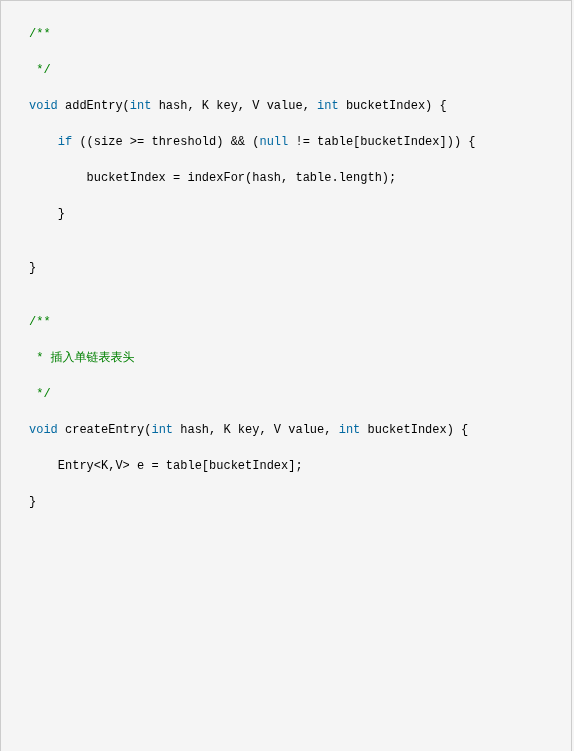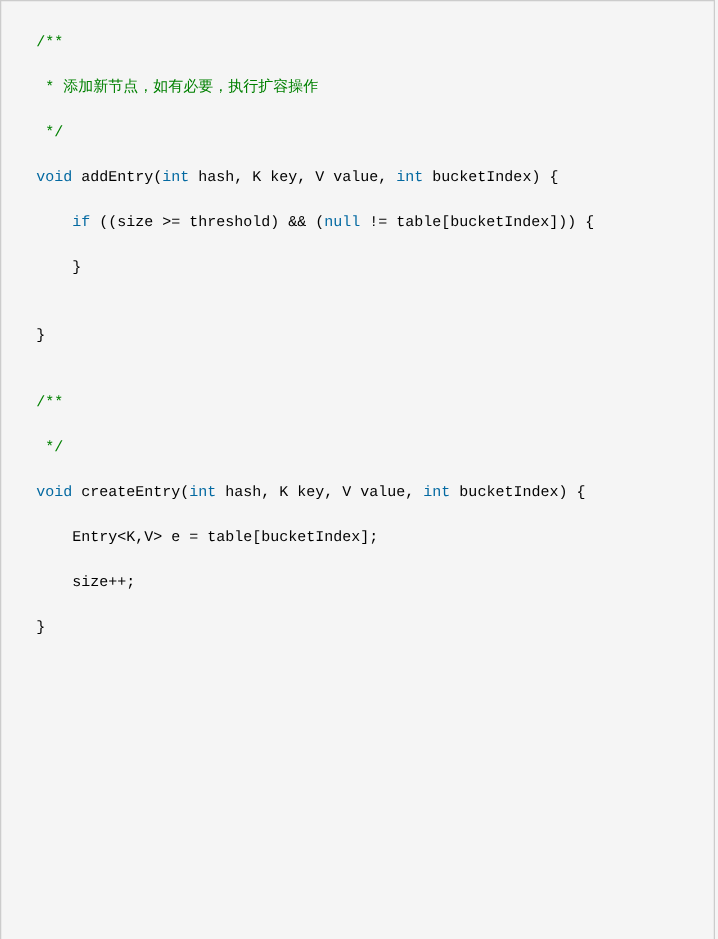--- a/index.html
+++ b/index.html
@@ -25,33 +25,33 @@
   }
   .c-comment { color: #008000; }
   .c-keyword { color: #0369a1; }
   .c-text { color: #000; }
 </style>
 </head>
 <body>
 
 <div class="code-container">
 <span class="line"><span class="c-comment">/**</span></span>
-<span class="line"><span class="c-comment"> * 添加新节点，如有必要，执行扩容操作</span></span>
 <span class="line"><span class="c-comment"> */</span></span>
 <span class="line"><span class="c-keyword">void</span><span class="c-text"> addEntry(</span><span class="c-keyword">int</span><span class="c-text"> hash, K key, V value, </span><span class="c-keyword">int</span><span class="c-text"> bucketIndex) {</span></span>
 <span class="line"><span class="c-text">    </span><span class="c-keyword">if</span><span class="c-text"> ((size &gt;= threshold) &amp;&amp; (</span><span class="c-keyword">null</span><span class="c-text"> != table[bucketIndex])) {</span></span>
+<span class="line"><span class="c-text">        bucketIndex = indexFor(hash, table.length);</span></span>
 <span class="line"><span class="c-text">    }</span></span>
 <span class="line"><span class="c-text"></span></span>
 <span class="line"><span class="c-text">}</span></span>
 <span class="line"><span class="c-text"></span></span>
 <span class="line"><span class="c-comment">/**</span></span>
+<span class="line"><span class="c-comment"> * 插入单链表表头</span></span>
 <span class="line"><span class="c-comment"> */</span></span>
 <span class="line"><span class="c-keyword">void</span><span class="c-text"> createEntry(</span><span class="c-keyword">int</span><span class="c-text"> hash, K key, V value, </span><span class="c-keyword">int</span><span class="c-text"> bucketIndex) {</span></span>
 <span class="line"><span class="c-text">    Entry&lt;K,V&gt; e = table[bucketIndex];</span></span>
-<span class="line"><span class="c-text">    size++;</span></span>
 <span class="line"><span class="c-text">}</span></span>
 <span class="line"><span class="c-text"></span></span>
 
 
 
 
 
 
 <span class="line"><span class="c-text"></span></span>
 

